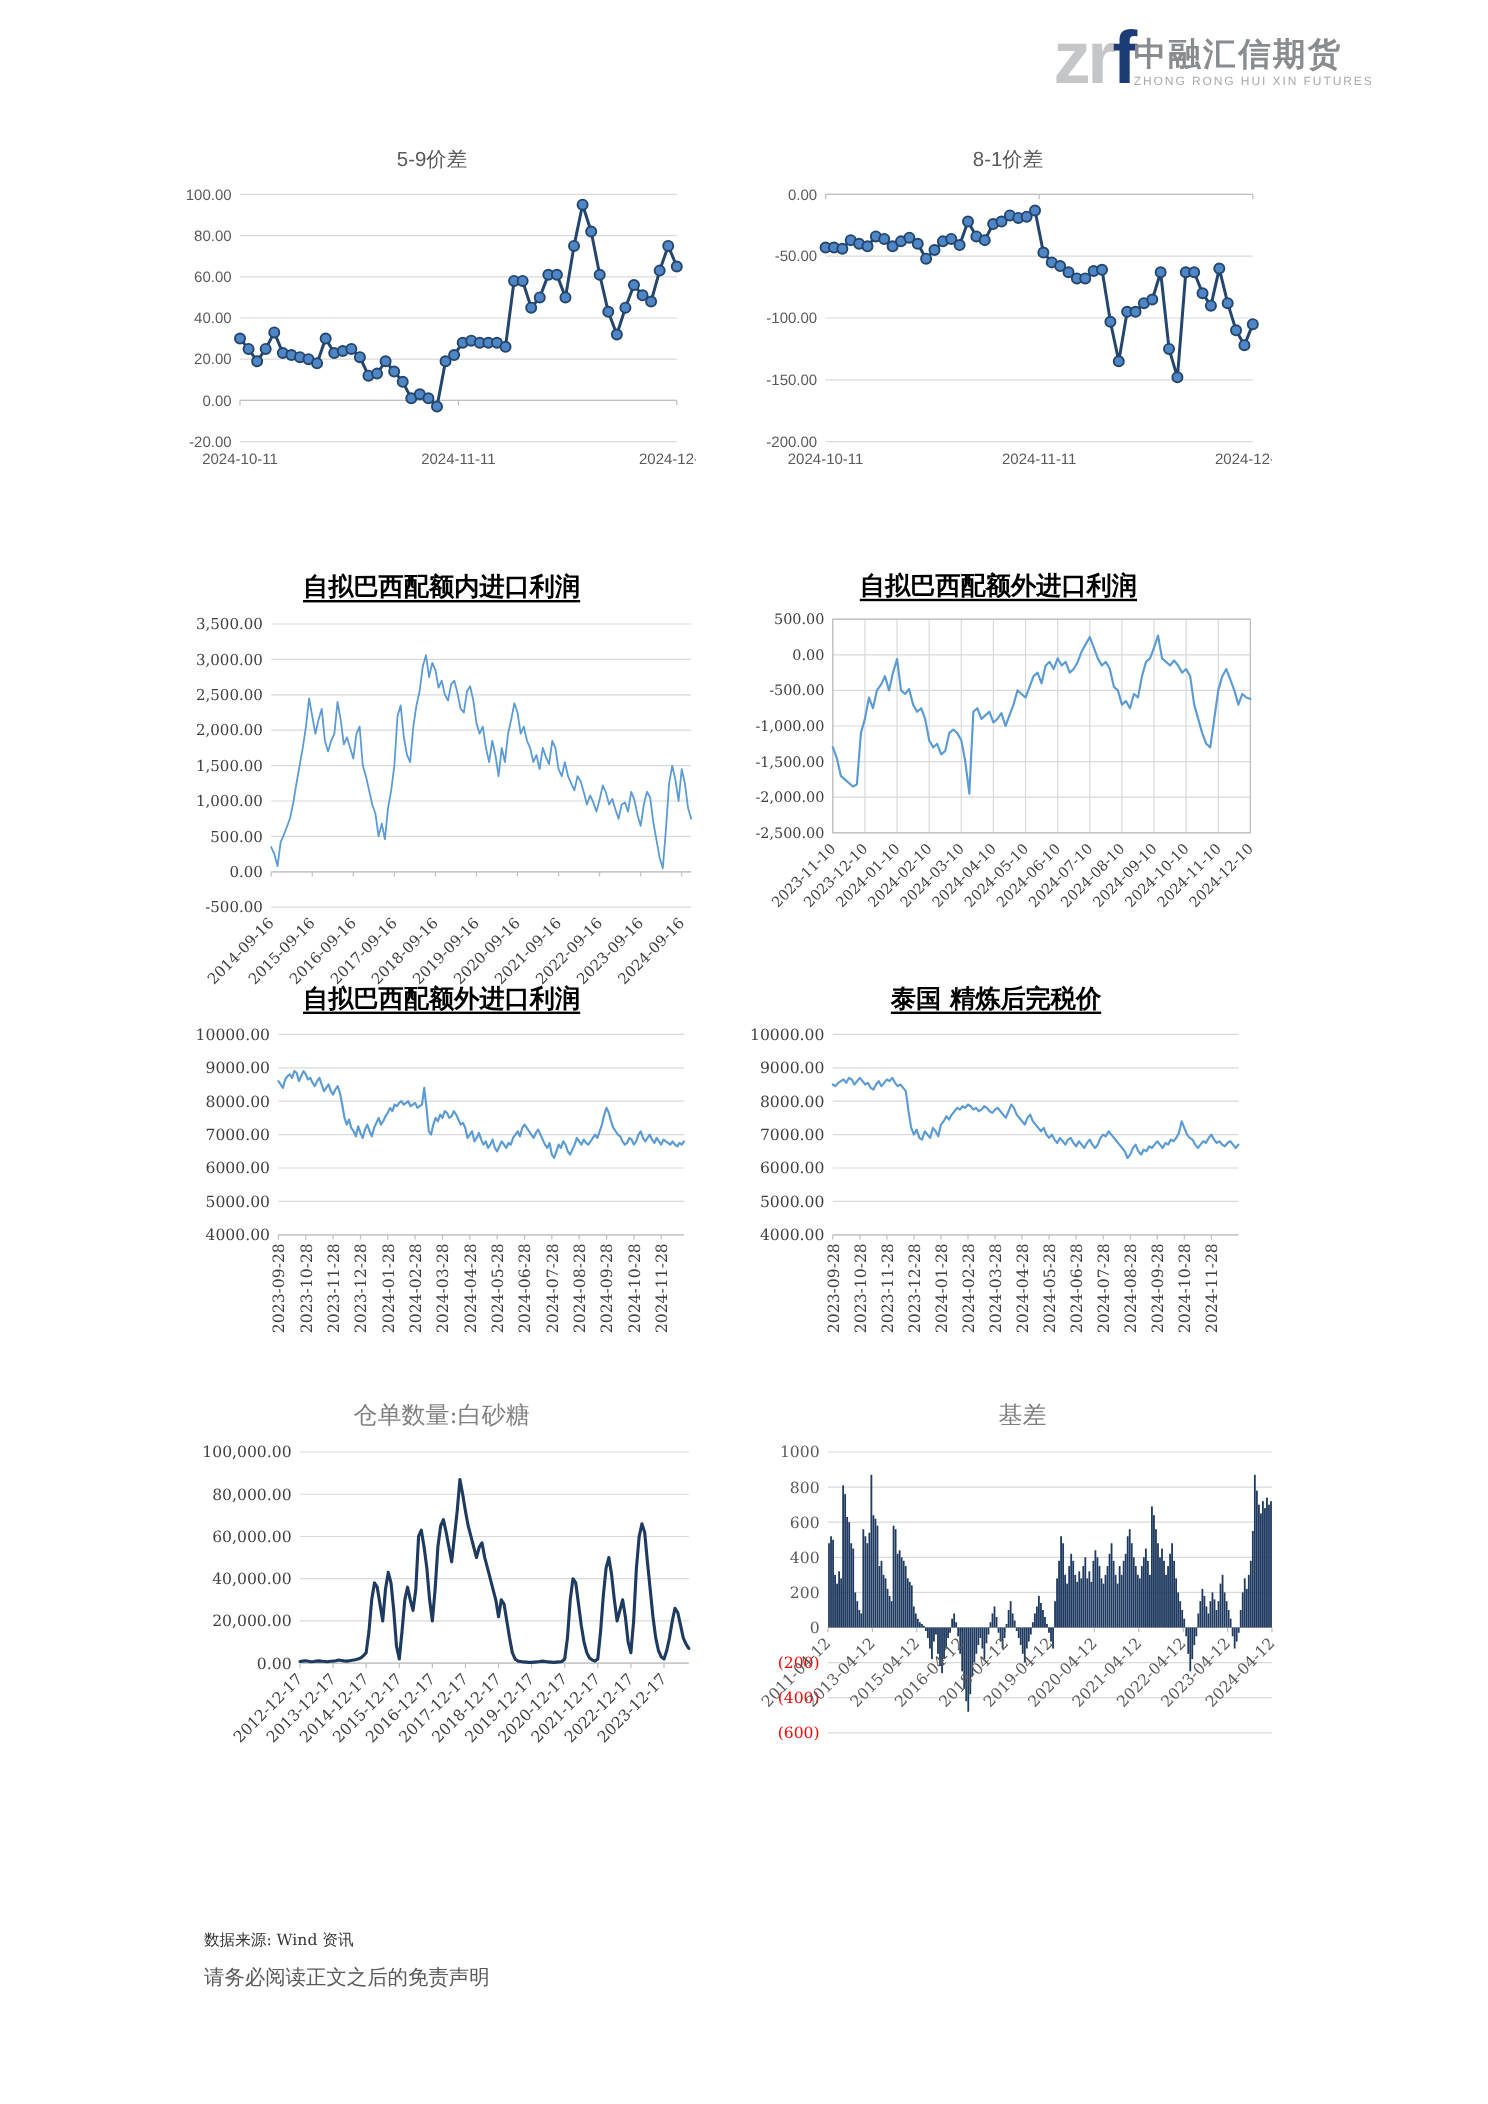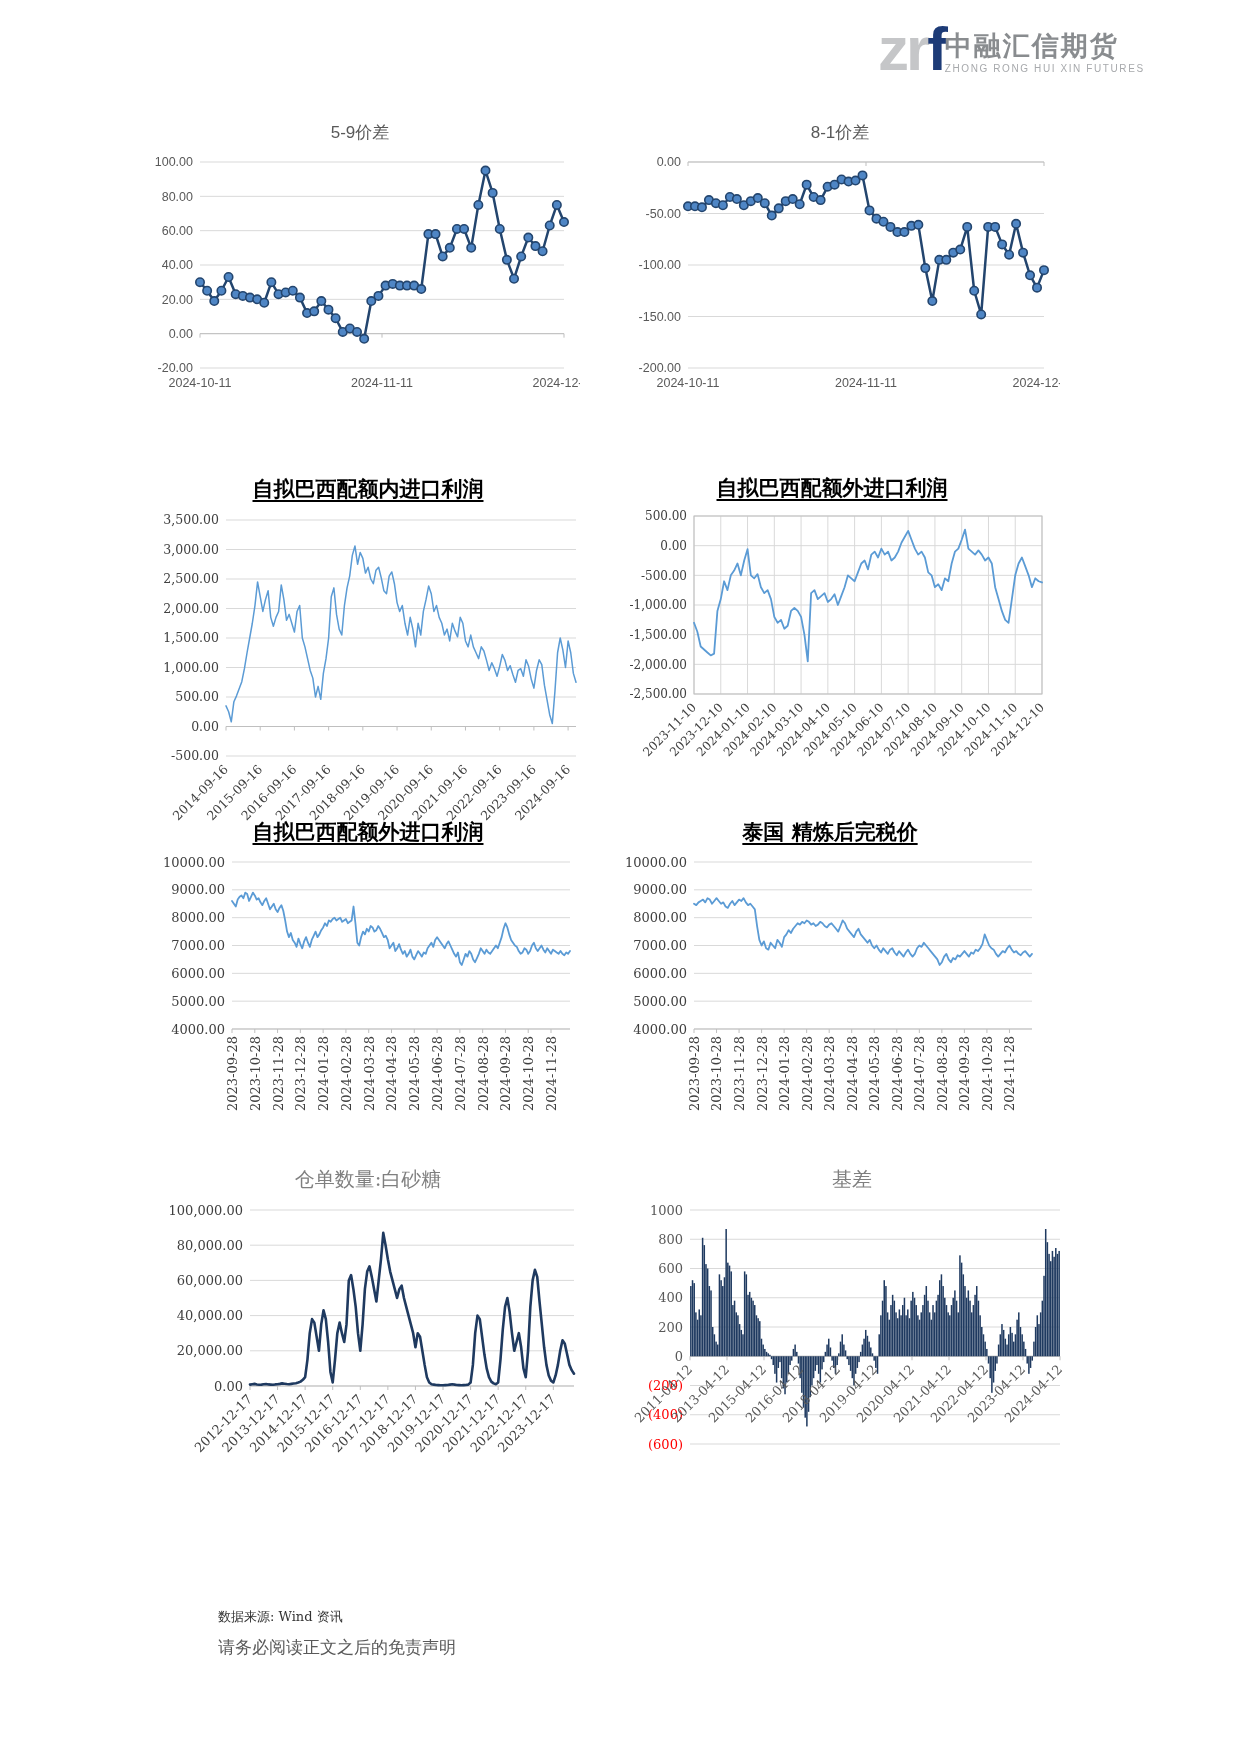--- a/index.html
+++ b/index.html
@@ -10,21 +10,21 @@
   .logo-f{color:#1d3b77;}
   .logo-text{margin-left:0;padding-top:6px;}
   .logo-cn{font-family:"DejaVu Serif","Liberation Serif",serif;font-weight:bold;font-size:27px;color:#898c8f;letter-spacing:2px;line-height:30px;}
   .logo-en{font-family:"Liberation Sans",sans-serif;font-size:10px;color:#a7a9ac;letter-spacing:1.6px;margin-top:2px;}
   .fig{position:absolute;}
   .chart-title{display:flex;align-items:center;justify-content:center;text-align:right;}
   .t-sans{font-family:"Liberation Sans",sans-serif;font-size:17px;color:#595959;}
   .t-serif-b{font-family:"DejaVu Serif","Liberation Serif",serif;font-size:21px;font-weight:bold;color:#000000;text-decoration:underline;text-underline-offset:4px;}
   .t-serif-g{font-family:"DejaVu Serif","Liberation Serif",serif;font-size:20px;color:#7f7f7f;}
   svg{display:block;}
-  .footer{position:absolute;left:170px;top:1608px;margin-left:48px;}
+  .footer{position:absolute;left:170px;top:1608px;}
   .footer-source{font-family:"DejaVu Serif","Liberation Serif",serif;font-size:13px;color:#333333;}
   .footer-disclaimer{font-family:"DejaVu Serif","Liberation Serif",serif;font-size:17px;color:#595959;margin-top:10px;}
 </style>
 </head>
 <body>
 
 <div class="logo">
   <div class="logo-zrf"><span class="logo-zr">zr</span><span class="logo-f">f</span></div>
   <div class="logo-text">
     <div class="logo-cn">中融汇信期货</div>

